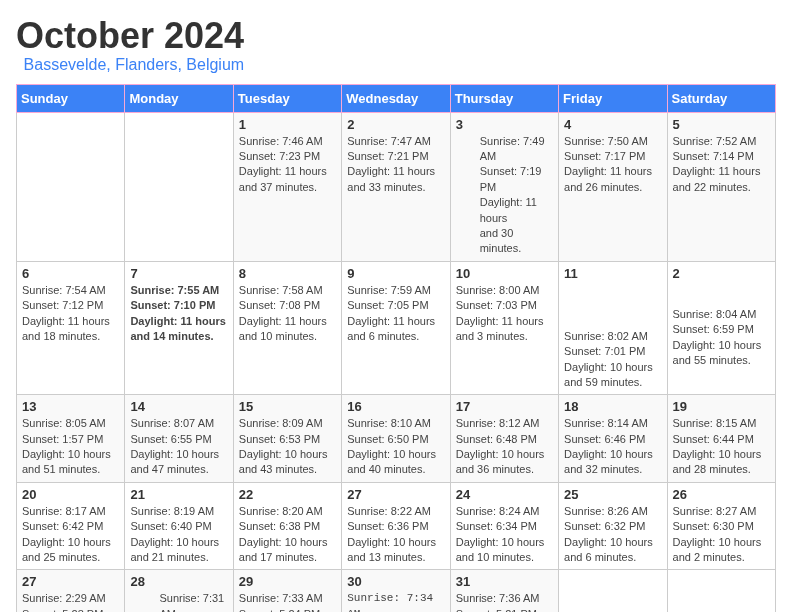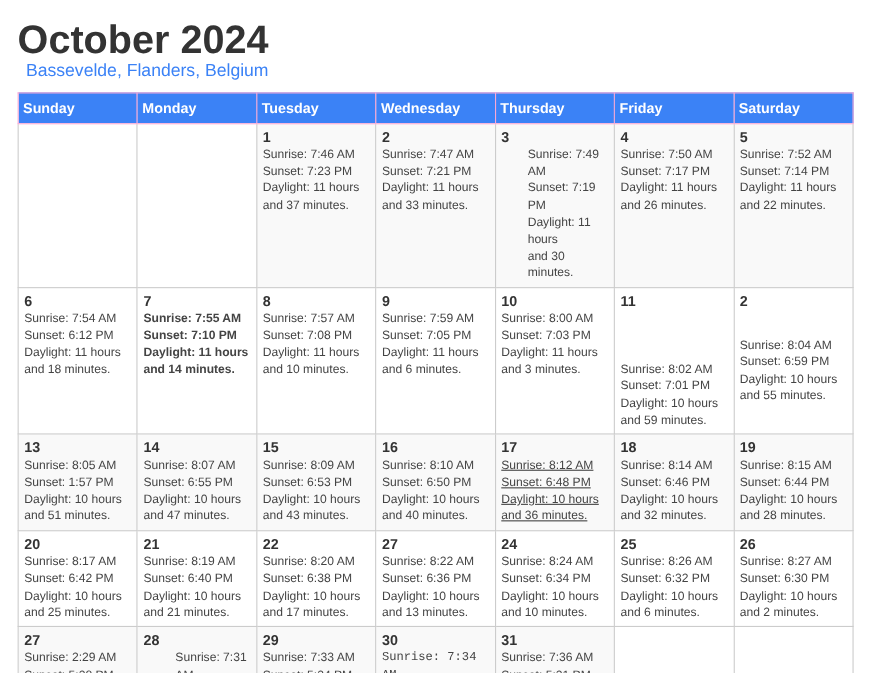--- a/index.html
+++ b/index.html
@@ -149,34 +149,34 @@
           <div class="day-info" style="white-space: pre-line;">Sunrise: 7:52 AM
 Sunset: 7:14 PM
 Daylight: 11 hours
 and 22 minutes.</div>
         </td>
       </tr>
       <tr>
         <td>
           <span class="day-number">6</span>
           <div class="day-info" style="white-space: pre-line;">Sunrise: 7:54 AM
-Sunset: 6:12 PM
+Sunset: 7:12 PM
 Daylight: 11 hours
 and 18 minutes.</div>
         </td>
         <td>
           <span class="day-number">7</span>
           <div class="day-info" style="white-space: pre-line; font-weight: bold;">Sunrise: 7:55 AM
 Sunset: 7:10 PM
 Daylight: 11 hours
 and 14 minutes.</div>
         </td>
         <td>
           <span class="day-number">8</span>
-          <div class="day-info" style="white-space: pre-line;">Sunrise: 7:57 AM
+          <div class="day-info" style="white-space: pre-line;">Sunrise: 7:58 AM
 Sunset: 7:08 PM
 Daylight: 11 hours
 and 10 minutes.</div>
         </td>
         <td>
           <span class="day-number">9</span>
           <div class="day-info" style="white-space: pre-line;">Sunrise: 7:59 AM
 Sunset: 7:05 PM
 Daylight: 11 hours
 and 6 minutes.</div>
@@ -227,21 +227,21 @@
         </td>
         <td>
           <span class="day-number">16</span>
           <div class="day-info" style="white-space: pre-line;">Sunrise: 8:10 AM
 Sunset: 6:50 PM
 Daylight: 10 hours
 and 40 minutes.</div>
         </td>
         <td>
           <span class="day-number">17</span>
-          <div class="day-info" style="white-space: pre-line; text-decoration: underline;">Sunrise: 8:12 AM
+          <div class="day-info" style="white-space: pre-line;">Sunrise: 8:12 AM
 Sunset: 6:48 PM
 Daylight: 10 hours
 and 36 minutes.</div>
         </td>
         <td>
           <span class="day-number">18</span>
           <div class="day-info" style="white-space: pre-line;">Sunrise: 8:14 AM
 Sunset: 6:46 PM
 Daylight: 10 hours
 and 32 minutes.</div>

